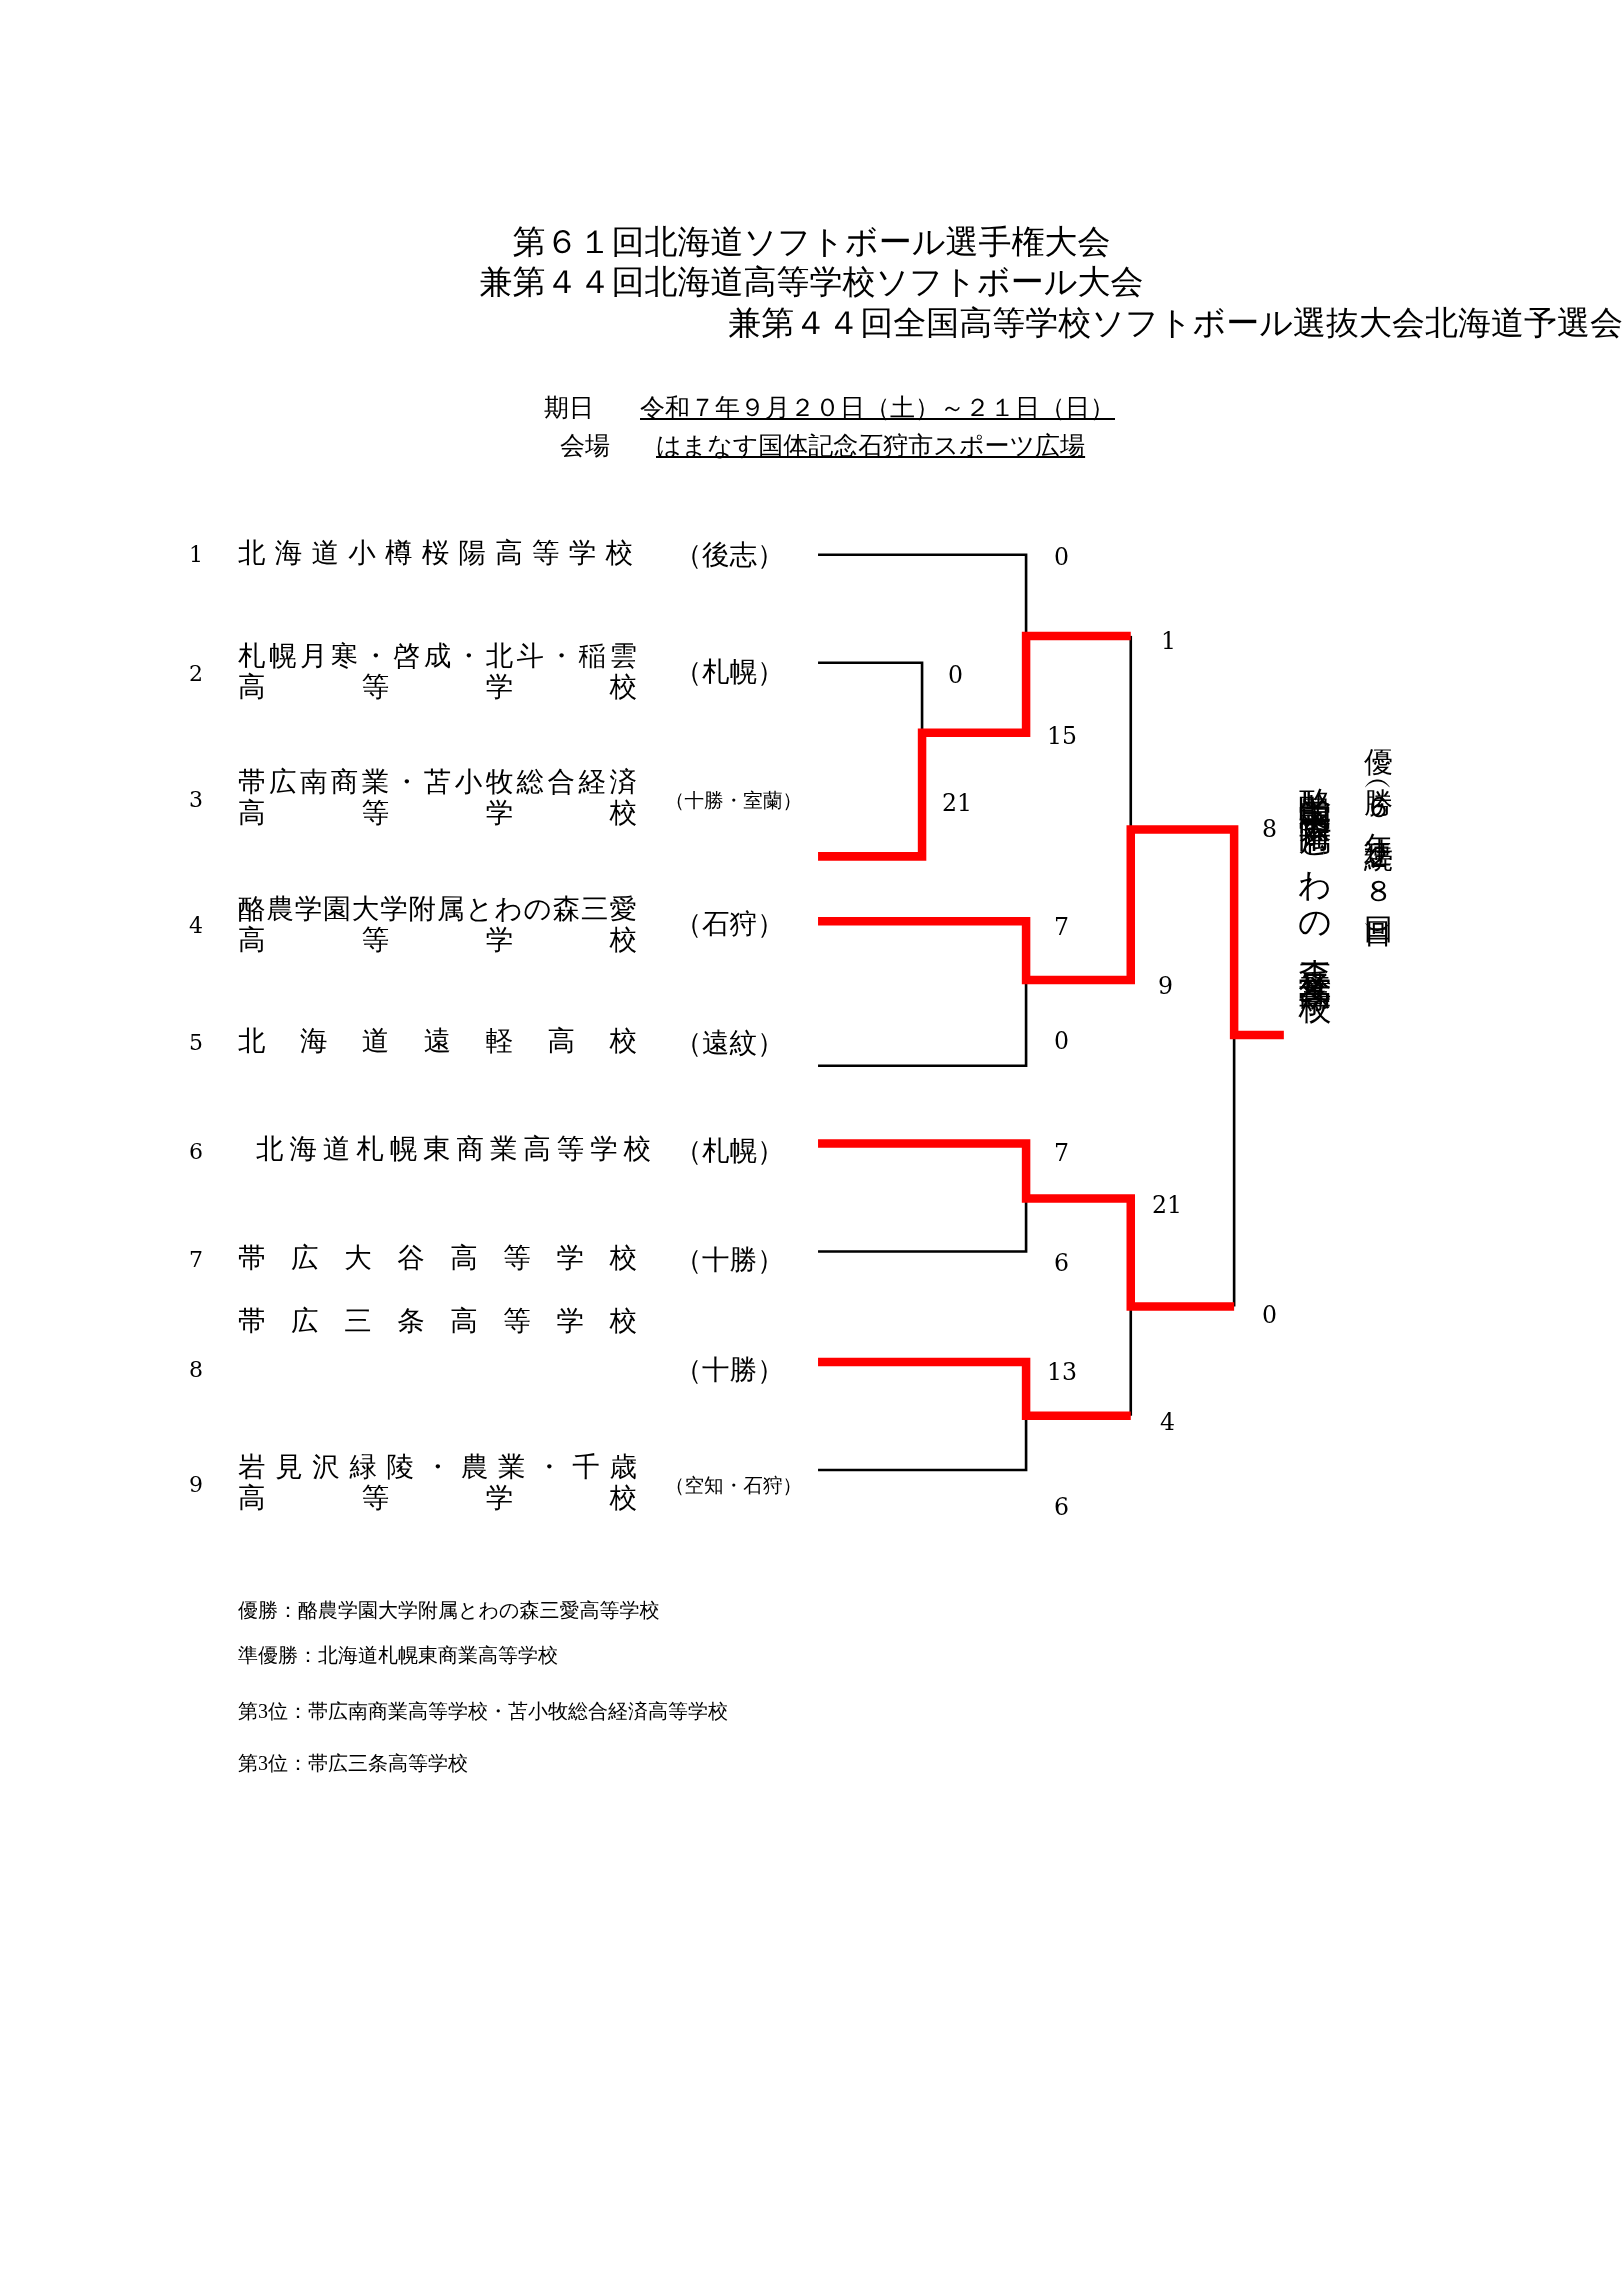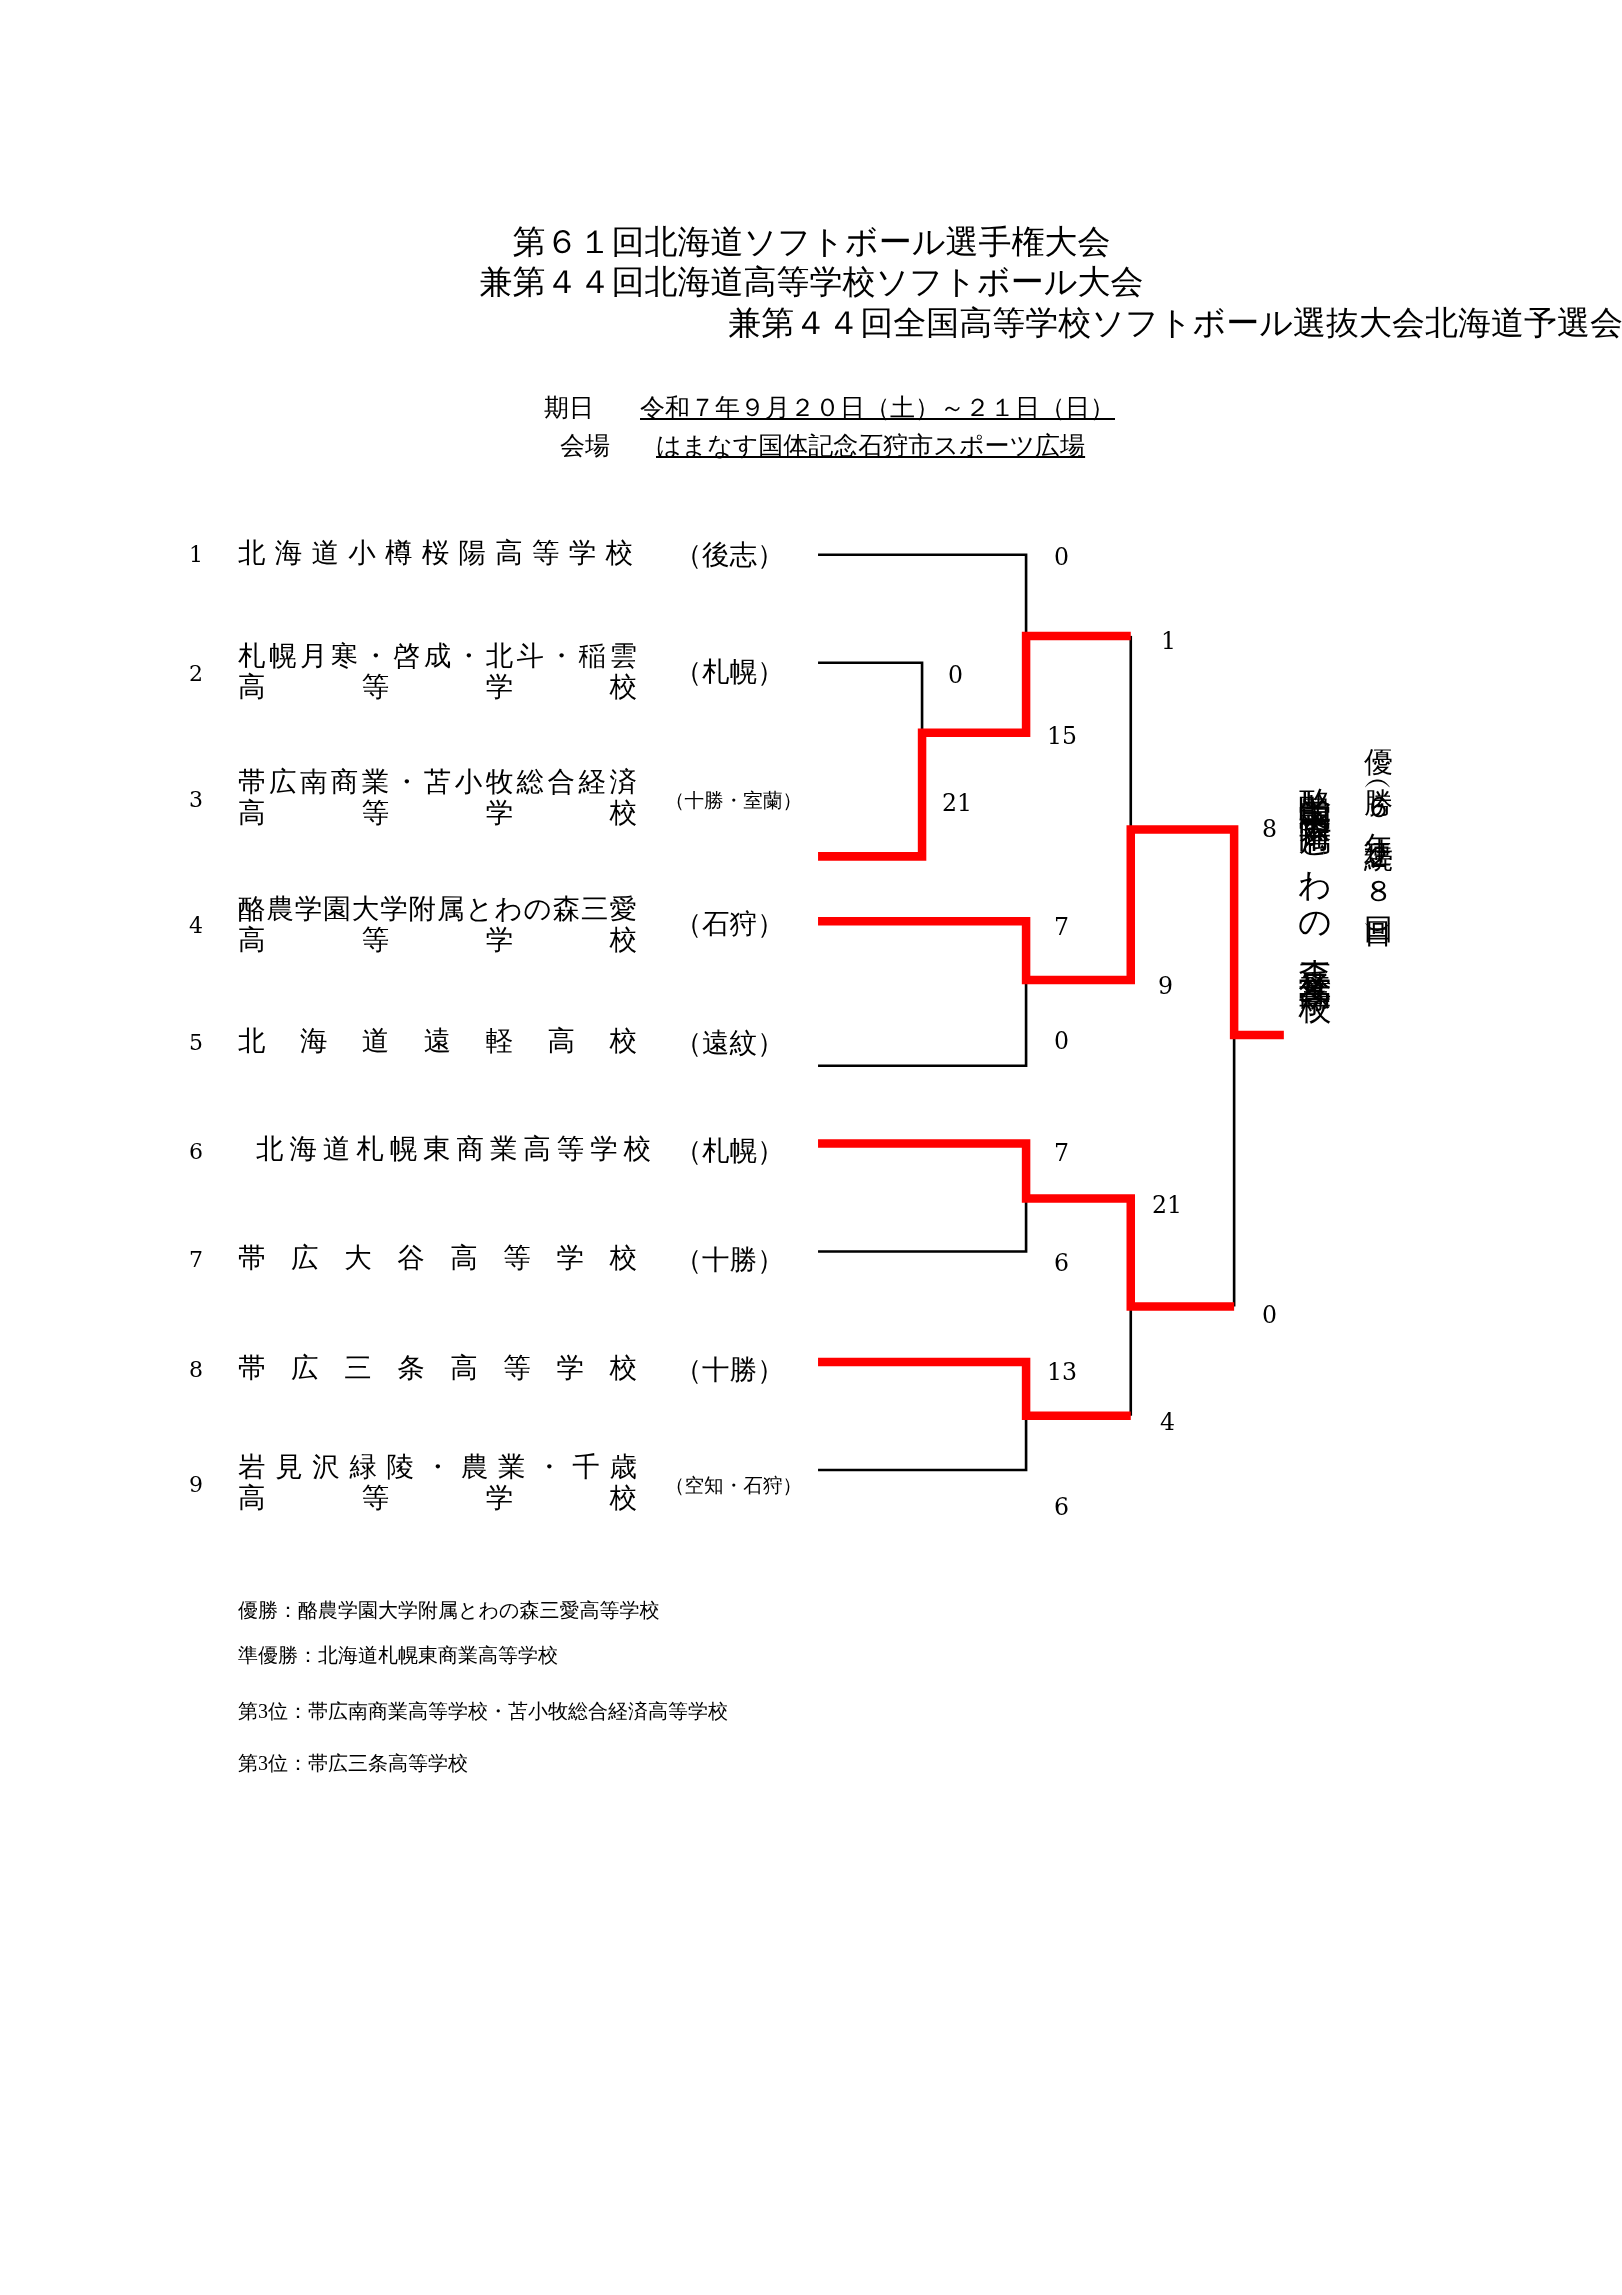--- a/index.html
+++ b/index.html
@@ -94,21 +94,21 @@
 </div>
 <div class="abs region" style="left:664px; top:1133px;">（札幌）</div>
 
 <div class="abs rownum" style="left:183px; top:1247px;">7</div>
 <div class="abs team" style="left:238px; top:1242px;">
   <span class="ln">帯広大谷高等学校</span>
 </div>
 <div class="abs region" style="left:664px; top:1242px;">（十勝）</div>
 
 <div class="abs rownum" style="left:183px; top:1357px;">8</div>
-<div class="abs team" style="left:238px; top:1352px;">
+<div class="abs team" style="left:238px; top:1305px;">
   <span class="ln">帯広三条高等学校</span>
 </div>
 <div class="abs region" style="left:664px; top:1352px;">（十勝）</div>
 
 <div class="abs rownum" style="left:183px; top:1472px;">9</div>
 <div class="abs team" style="left:238px; top:1451px;">
   <span class="ln">岩見沢緑陵・農業・千歳</span>
   <span class="ln">高等学校</span>
 </div>
 <div class="abs region small" style="left:658px; top:1472px;">（空知・石狩）</div>

